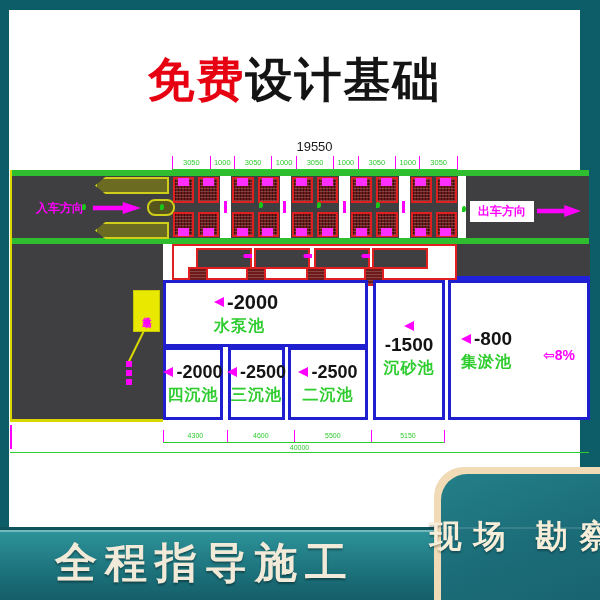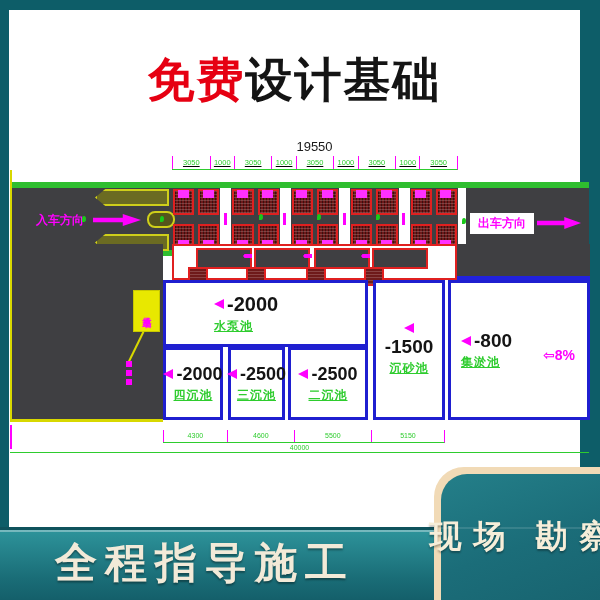--- a/index.html
+++ b/index.html
@@ -9,25 +9,25 @@
   
   .card{position:absolute;left:9px;top:10px;width:571px;height:517px;background:#ffffff;}
 
   
   .title{position:absolute;left:0;top:40px;width:100%;text-align:center;font-size:47px;font-weight:800;letter-spacing:2px;line-height:60px;white-space:nowrap;}
   .title .free{color:#e60012;}
   .title .rest{color:#141414;}
 
   
   .dim-total{position:absolute;left:163px;top:129px;width:285px;text-align:center;font-size:13px;color:#1a1a1a;}
-  .dim-row{position:absolute;left:163px;top:146px;width:285px;height:13px;display:flex;border-bottom:1px solid #2ecc2e;border-right:1px solid #ff00ff;text-decoration:underline;}
+  .dim-row{position:absolute;left:163px;top:146px;width:285px;height:13px;display:flex;border-bottom:1px solid #2ecc2e;border-right:1px solid #ff00ff;}
   .dim-row span{display:block;border-left:1px solid #ff00ff;font-size:7.5px;line-height:13px;text-align:center;color:#2ecc2e;overflow:hidden;}
 
   
-  .road{position:absolute;left:1px;top:172px;width:579px;height:62px;background:#3f3f42;border-top:6px solid #2fbe2f;border-bottom:6px solid #2fbe2f;text-decoration:underline;}
+  .road{position:absolute;left:1px;top:160px;width:579px;height:62px;background:#3f3f42;border-top:6px solid #2fbe2f;border-bottom:6px solid #2fbe2f;text-decoration:underline;}
   .island{position:absolute;background:#6b6b22;border:2px solid #cfcf1a;clip-path:polygon(0 50%,14% 0,100% 0,100% 100%,14% 100%);}
   .island.top{left:85px;top:1px;width:70px;height:13px;}
   .island.bot{left:85px;top:46px;width:70px;height:13px;}
   .capsule{position:absolute;left:137px;top:23px;width:24px;height:13px;background:#55551c;border:2px solid #cfcf1a;border-radius:8px;}
   .dir-label{position:absolute;font-size:12px;font-weight:bold;color:#ff00ff;white-space:nowrap;}
   .entry-label{left:26px;top:24px;}
   .exit-box{position:absolute;left:460px;top:25px;width:64px;height:21px;background:#ffffff;color:#ff00ff;font-size:12px;font-weight:bold;text-align:center;line-height:21px;white-space:nowrap;}
   .m-arrow{position:absolute;background:#ff00ff;clip-path:polygon(0 32%,62% 32%,62% 0,100% 50%,62% 100%,62% 68%,0 68%);}
   .entry-arrow{left:83px;top:26px;width:48px;height:12px;}
   .exit-arrow{left:527px;top:29px;width:44px;height:12px;}
@@ -50,21 +50,21 @@
   .shoulder{position:absolute;left:448px;top:234px;width:133px;height:32px;background:#3f3f42;border-bottom:4px solid #2121dd;}
   .mid-zone{position:absolute;left:163px;top:234px;width:285px;height:36px;background:#ffffff;border:2px solid #e02020;box-sizing:border-box;}
   .sump{position:absolute;top:2px;width:52px;height:17px;background:#3f3f42;border:2px solid #e02020;}
   .stub{position:absolute;top:21px;width:16px;height:15px;background-color:#6e1a1a;background-image:repeating-linear-gradient(0deg,rgba(255,255,255,.18) 0 1px,transparent 1px 3px);border:2px solid #e02020;}
   .flow{position:absolute;top:8px;width:9px;height:4px;background:#ff00ff;clip-path:polygon(100% 0,40% 0,40% -60%,0 50%,40% 160%,40% 100%,100% 100%);}
 
   
   .pool{position:absolute;background:#ffffff;border:3px solid #1f1fd0;box-sizing:border-box;display:flex;flex-direction:column;justify-content:center;align-items:center;gap:2px;z-index:2;}
   .pool .depth{display:flex;align-items:center;gap:3px;font-size:18px;font-weight:bold;color:#141414;white-space:nowrap;}
   .pool .tri{width:0;height:0;border-top:5px solid transparent;border-bottom:5px solid transparent;border-right:10px solid #ff00ff;}
-  .pool .pname{font-size:12px;font-weight:bold;color:#2ecc2e;white-space:nowrap;letter-spacing:1px;text-decoration:underline;}
+  .pool .pname{font-size:16px;font-weight:bold;color:#2ecc2e;white-space:nowrap;letter-spacing:1px;}
   .pool.pump{left:154px;top:270px;width:205px;height:67px;align-items:flex-start;padding-left:48px;}
   .pool.pump .depth{font-size:20px;}
   .pool.sink4{left:154px;top:337px;width:60px;height:73px;}
   .pool.sink3{left:219px;top:337px;width:57px;height:73px;}
   .pool.sink2{left:279px;top:337px;width:80px;height:73px;}
   .pool.sand{left:364px;top:270px;width:72px;height:140px;}
   .pool.sand .depth{font-size:19px;flex-direction:column;}
   .pool.silt{left:439px;top:270px;width:142px;height:140px;align-items:flex-start;padding-left:10px;}
   .pool.silt .depth{font-size:19px;}
   .slope{position:absolute;right:12px;top:64px;font-size:14px;font-weight:bold;color:#ff00ff;white-space:nowrap;}

